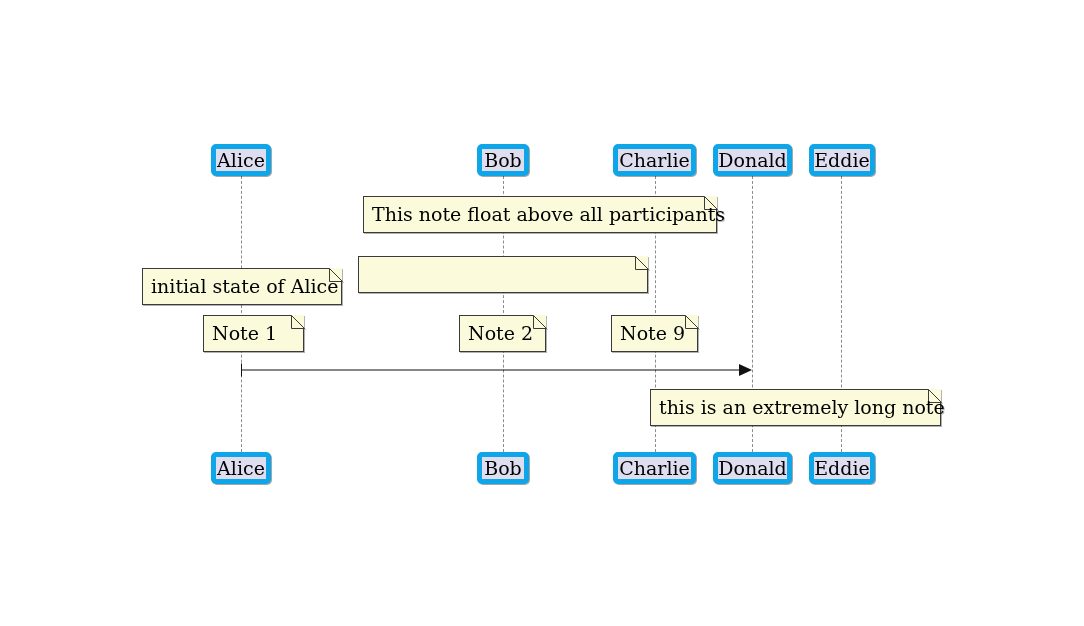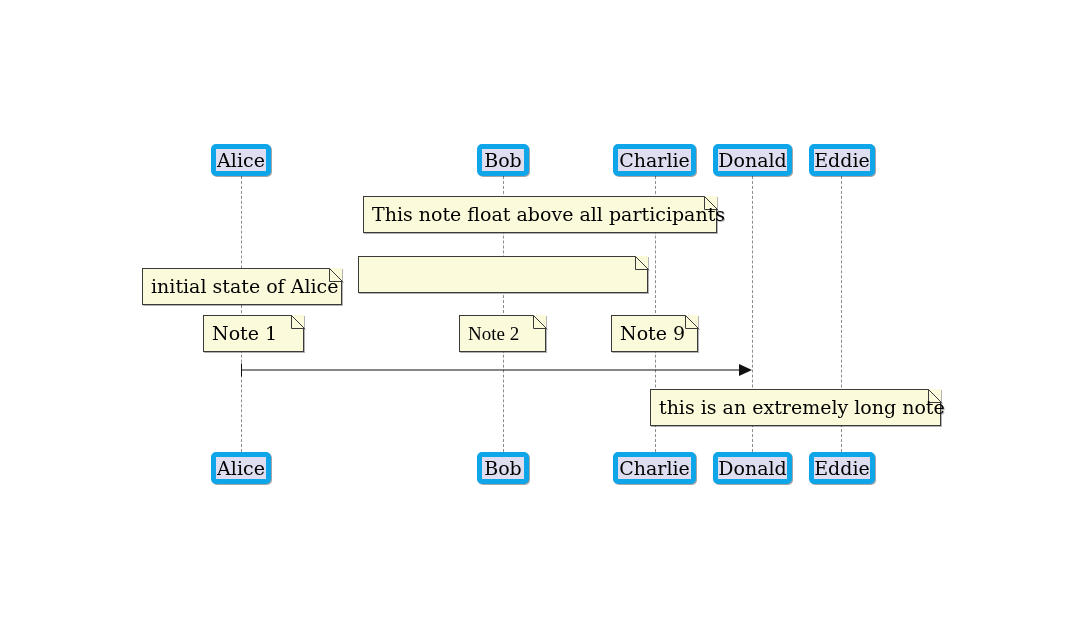--- a/index.html
+++ b/index.html
@@ -192,21 +192,21 @@
       </div>
       <div class="note" style="left: 203px; top: 315px; width: 101px; height: 37px;">
         <div class="note-body"></div>
         <div class="note-fold" style="right: 0px; top: 0px;">
           <svg width="14" height="14" viewBox="0 0 14 14">
             <path d="M0.5 0.5 L13.5 13.5 L0.5 13.5 Z" fill="#fbfbdc" stroke="#3a3a3a" stroke-width="1"></path>
           </svg>
         </div>
         <div class="note-text">Note 1</div>
       </div>
-      <div class="note" style="left: 459px; top: 315px; width: 87px; height: 37px; font-family: Liberation Serif, serif;">
+      <div class="note" style="left: 459px; top: 315px; width: 87px; height: 37px;">
         <div class="note-body"></div>
         <div class="note-fold" style="right: 0px; top: 0px;">
           <svg width="14" height="14" viewBox="0 0 14 14">
             <path d="M0.5 0.5 L13.5 13.5 L0.5 13.5 Z" fill="#fbfbdc" stroke="#3a3a3a" stroke-width="1"></path>
           </svg>
         </div>
         <div class="note-text">Note 2</div>
       </div>
       <div class="note" style="left: 611px; top: 315px; width: 87px; height: 37px;">
         <div class="note-body"></div>

